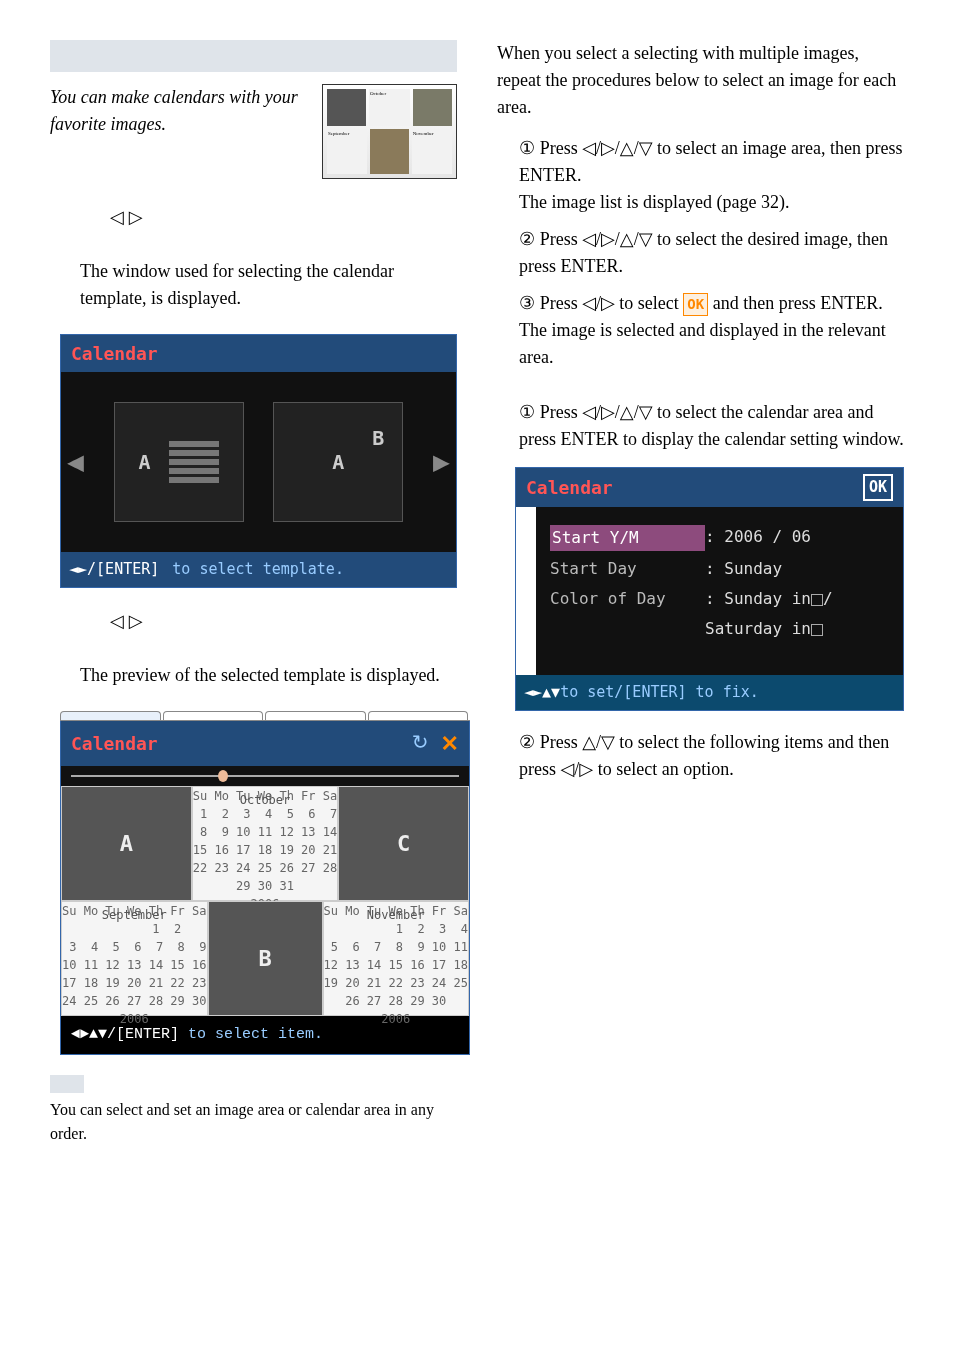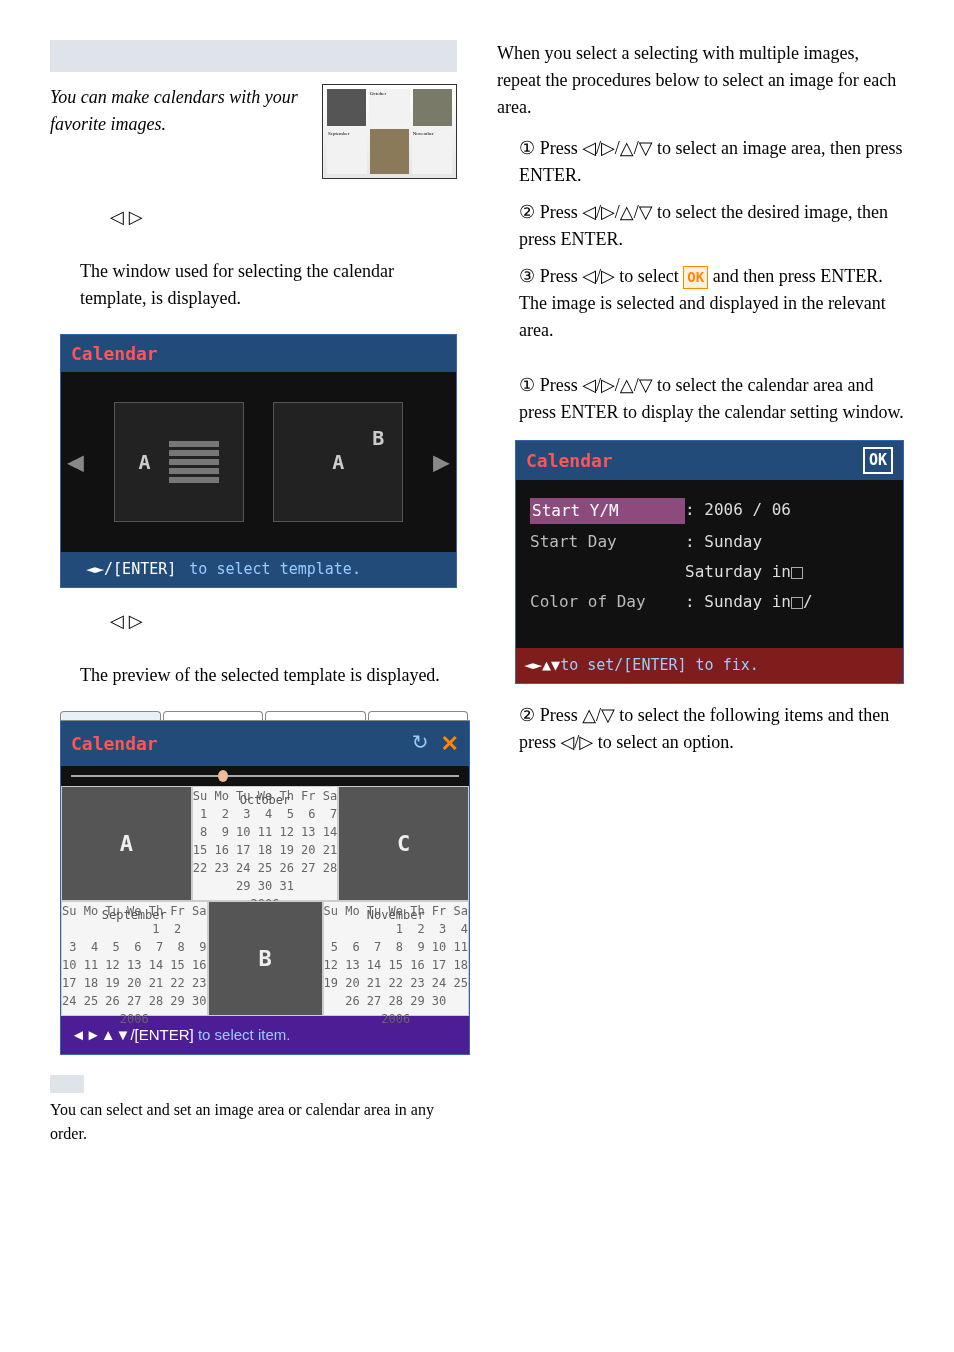--- a/index.html
+++ b/index.html
@@ -123,21 +123,21 @@
     display:flex; flex-direction:column; gap:3px; margin-left:10px;
   }
   .ts-template.left-t .gray-bars span { width:50px; height:6px; background:#777; display:block;}
   .left-inner { display:flex; align-items:center; gap:8px;}
   .ts-template.right-t .b-label {
     position:absolute; top:20px; right:18px;
   }
   .ts-footer {
     background:#224b7a;
     color:#9cf;
-    padding:6px 25px;
+    padding:6px 8px;
     font-size:15px;
   }
   .ts-footer .sym { color:#fff; margin-right:4px;}
   
   .preview-screenshot {
     width: 410px;
     margin: 14px 0 20px 10px;
   }
   .ps-tabs {
     display:flex;
@@ -193,23 +193,23 @@
     color:#333;
     position:relative;
     background:#f5f5f5;
   }
   .cal-cell.img-cell { background:#555; color:#eee; font-weight:bold;}
   .cal-cell.month-cell .month-name { position:absolute; top:4px; font-size:12px; color:#555;}
   .cal-cell.month-cell .mini-grid {
     font-size:12px; line-height:1.5; color:#666; text-align:center; padding-top:14px;
   }
   .ps-footer {
-    background:#4c1d95;
+    background:#000000;
     color:#9cf;
-    font-family:Liberation Sans, sans-serif;
+    font-family:Liberation Mono, monospace;
     padding:8px 10px;
     font-size:15px;
   }
   .ps-footer .sym{color:#fff;}
   
   .tip-row { display:flex; gap:10px; margin-bottom:5px; align-items:flex-start;}
   .tip-badge {
     background:#dfe4ea;
     width:34px; height:18px;
   }
@@ -244,28 +244,29 @@
     justify-content:space-between;
     align-items:center;
   }
   .ss-header .lbl { color:#f55; font-weight:bold; font-size:18px;}
   .ss-header .ok { border:2px solid #fff; color:#fff; font-weight:bold; padding:0 4px; font-size:15px;}
   .ss-body {
     background:#111;
     color:#bbb;
     padding:18px 14px 28px 14px;
     font-size:16px;
+    margin-left:20px;
   }
   .ss-row { display:flex; margin-bottom:6px; }
   .ss-key { width:155px; }
   .ss-key.hl { background:#8d4b7d; color:#fff; padding:1px 2px;}
   .ss-val { color:#ddd; }
   .ss-val .box { border:1px solid #aaa; width:12px; height:12px; display:inline-block; vertical-align:middle;}
   .ss-footer {
-    background:#7f1d1d;
+    background:#0c4a6e;
     color:#9cf;
     padding:6px 8px;
     font-size:15px;
   }
   .ss-footer .sym{color:#fff;}
 </style>
 </head>
 <body>
 
 <div class="columns">
@@ -409,20 +410,21 @@
     <div class="tip-text">You can select and set an image area or calendar area in any order.</div>
   </div>
 
   <div class="col">
 
     <div style="margin-bottom:14px;">When you select a selecting with multiple images, repeat the procedures below to select an image for each area.</div>
 
     <div class="sub-step">
       <span class="circled">①</span>
       <span>Press ◁/▷/△/▽ to select an image area, then press ENTER.</span>
+      <div class="sub-step-inner">The image list is displayed (page 32).</div>
     </div>
 
     <div class="sub-step">
       <span class="circled">②</span>
       <span>Press ◁/▷/△/▽ to select the desired image, then press ENTER.</span>
     </div>
 
     <div class="sub-step">
       <span class="circled">③</span>
       <span>Press ◁/▷ to select </span><span class="ok-icon">OK</span><span> and then press ENTER.</span>
@@ -444,26 +446,26 @@
       <div class="ss-body">
         <div class="ss-row">
           <span class="ss-key hl">Start Y/M</span>
           <span class="ss-val">: 2006 / 06</span>
         </div>
         <div class="ss-row">
           <span class="ss-key">Start Day</span>
           <span class="ss-val">: Sunday</span>
         </div>
         <div class="ss-row">
+          <span class="ss-key">Color of Day</span>
+          <span class="ss-val"><span>: Sunday in</span><span class="box"></span><span>/</span></span>
+        </div>
+        <div class="ss-row">
           <span class="ss-key"></span>
           <span class="ss-val"><span>  Saturday in</span><span class="box"></span></span>
-        </div>
-        <div class="ss-row">
-          <span class="ss-key">Color of Day</span>
-          <span class="ss-val"><span>: Sunday in</span><span class="box"></span><span>/</span></span>
         </div>
       </div>
       <div class="ss-footer">
         <span class="sym">◄►▲▼</span><span>to set/[ENTER] to fix.</span>
       </div>
     </div>
 
     <div class="sub-step">
       <span class="circled">②</span>
       <span>Press  △/▽ to select the following items and then press ◁/▷ to select an option.</span>

